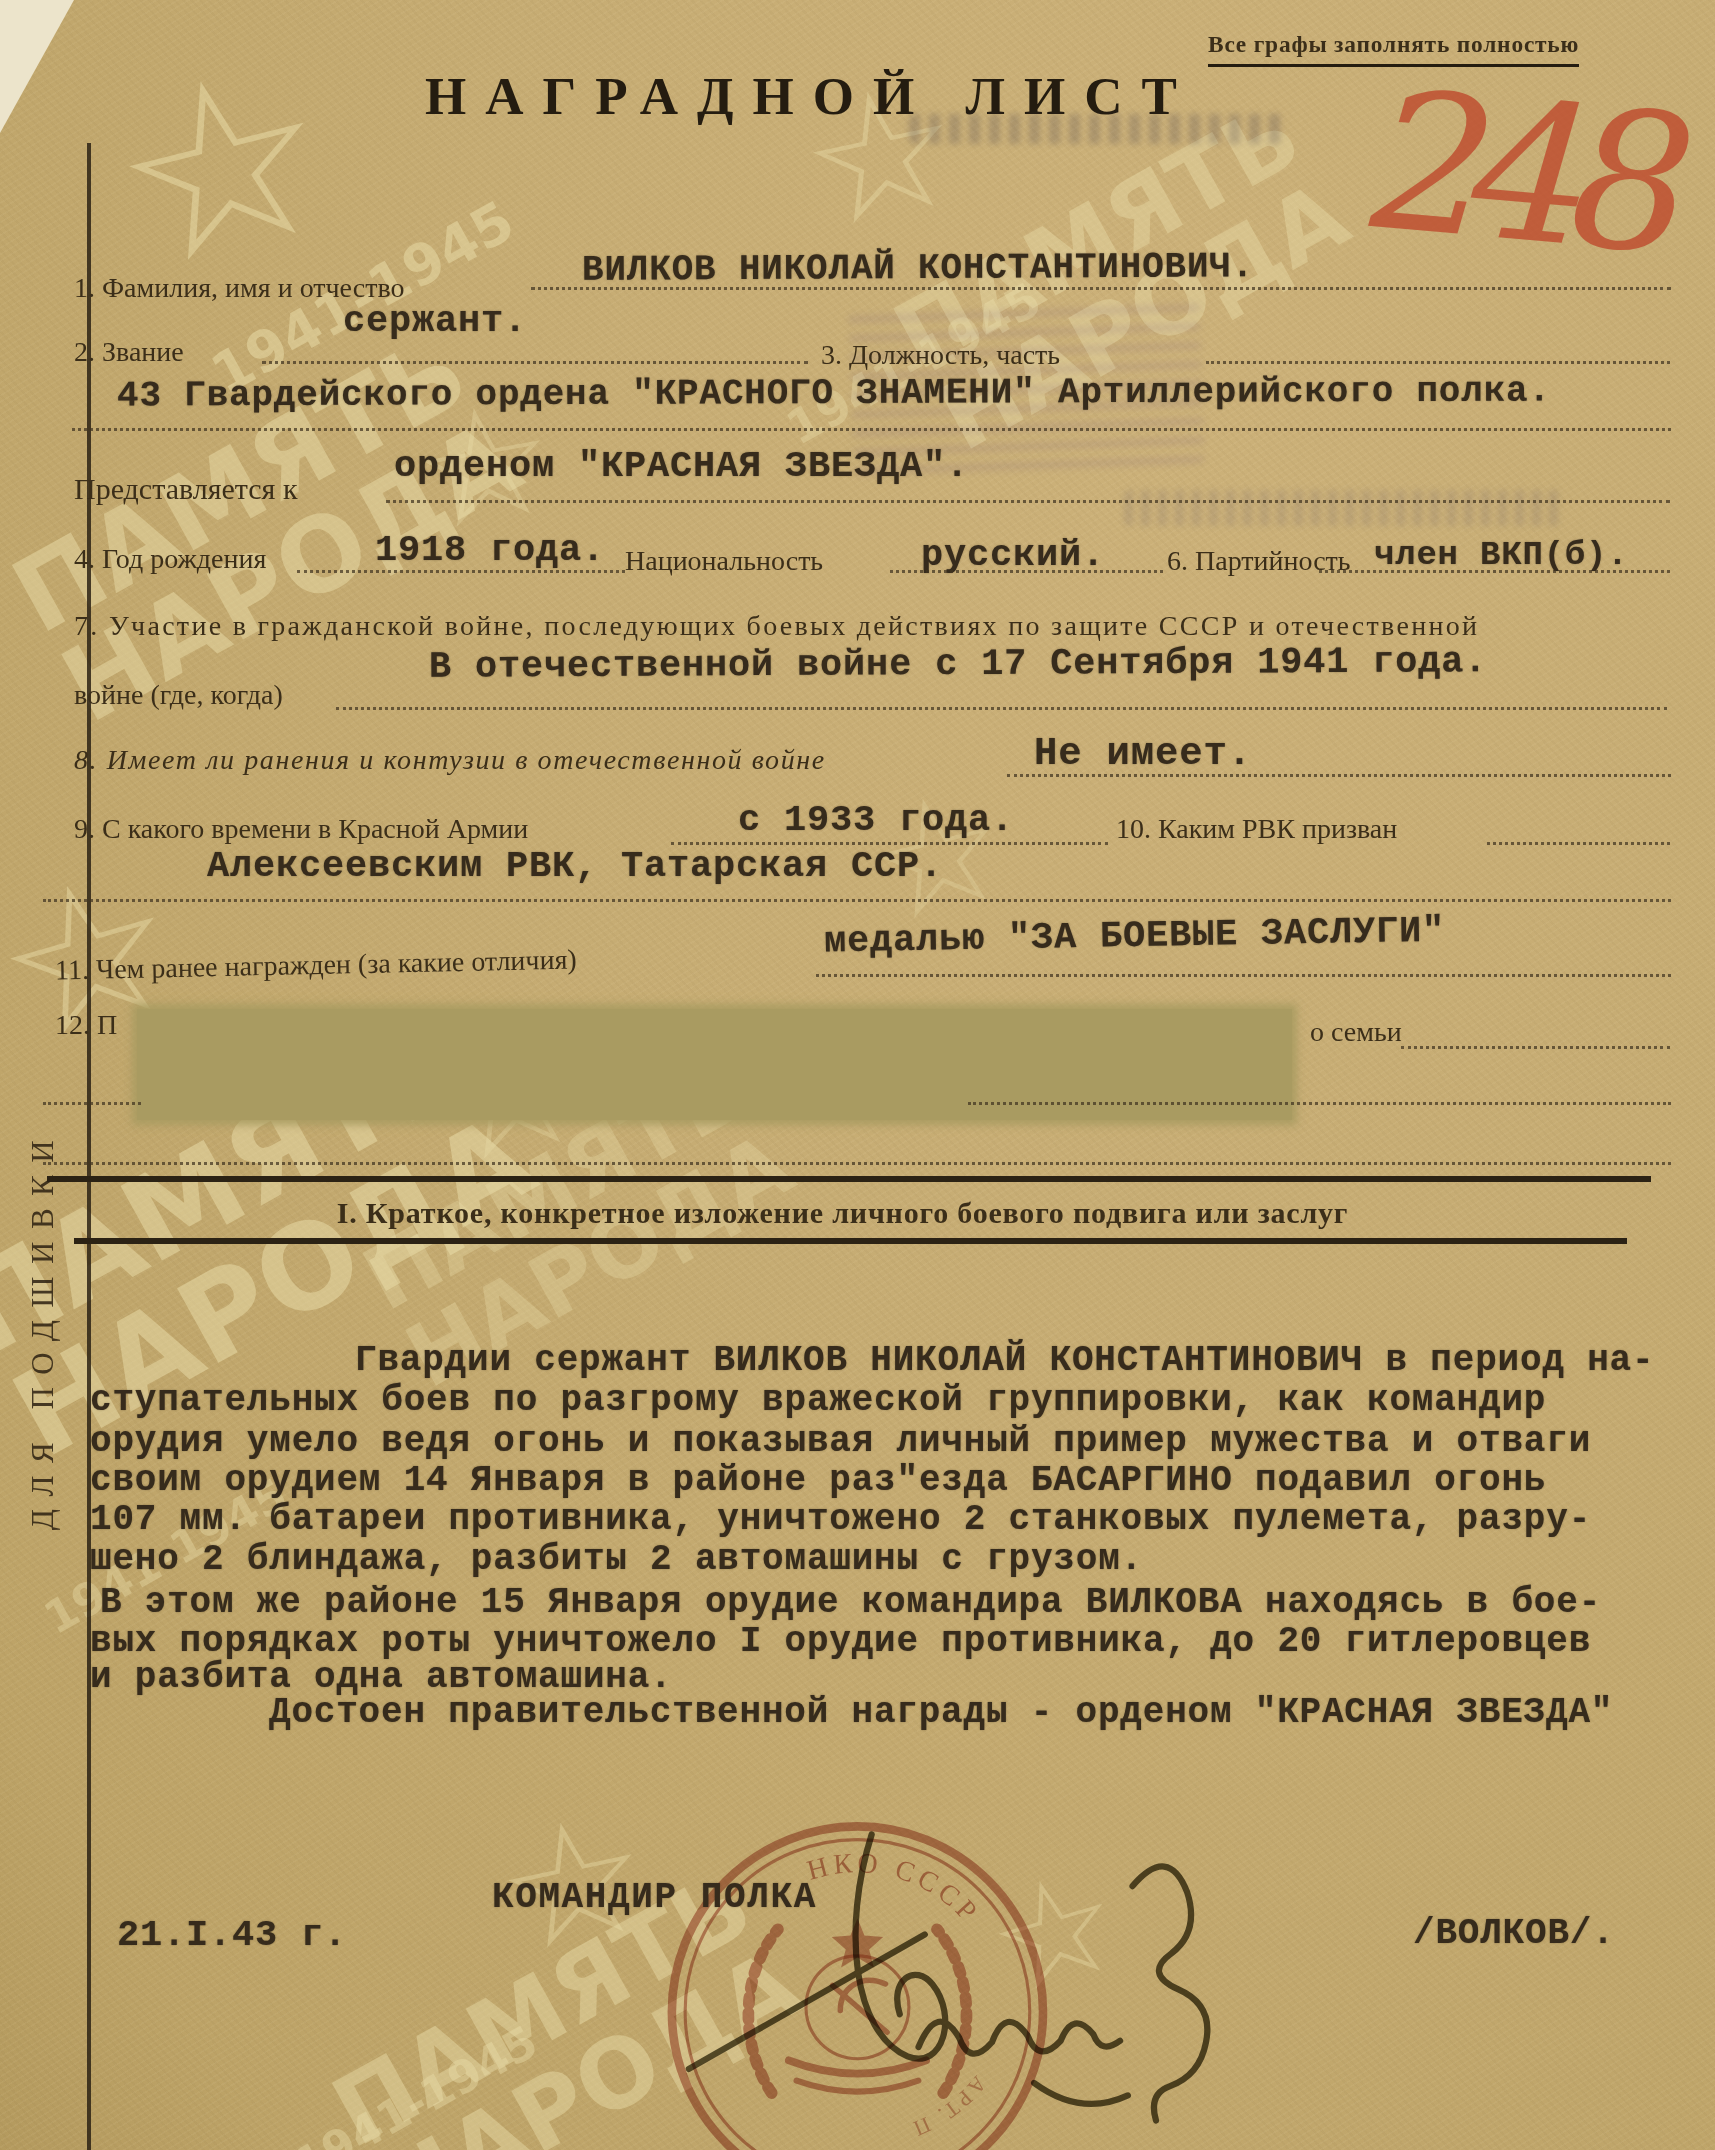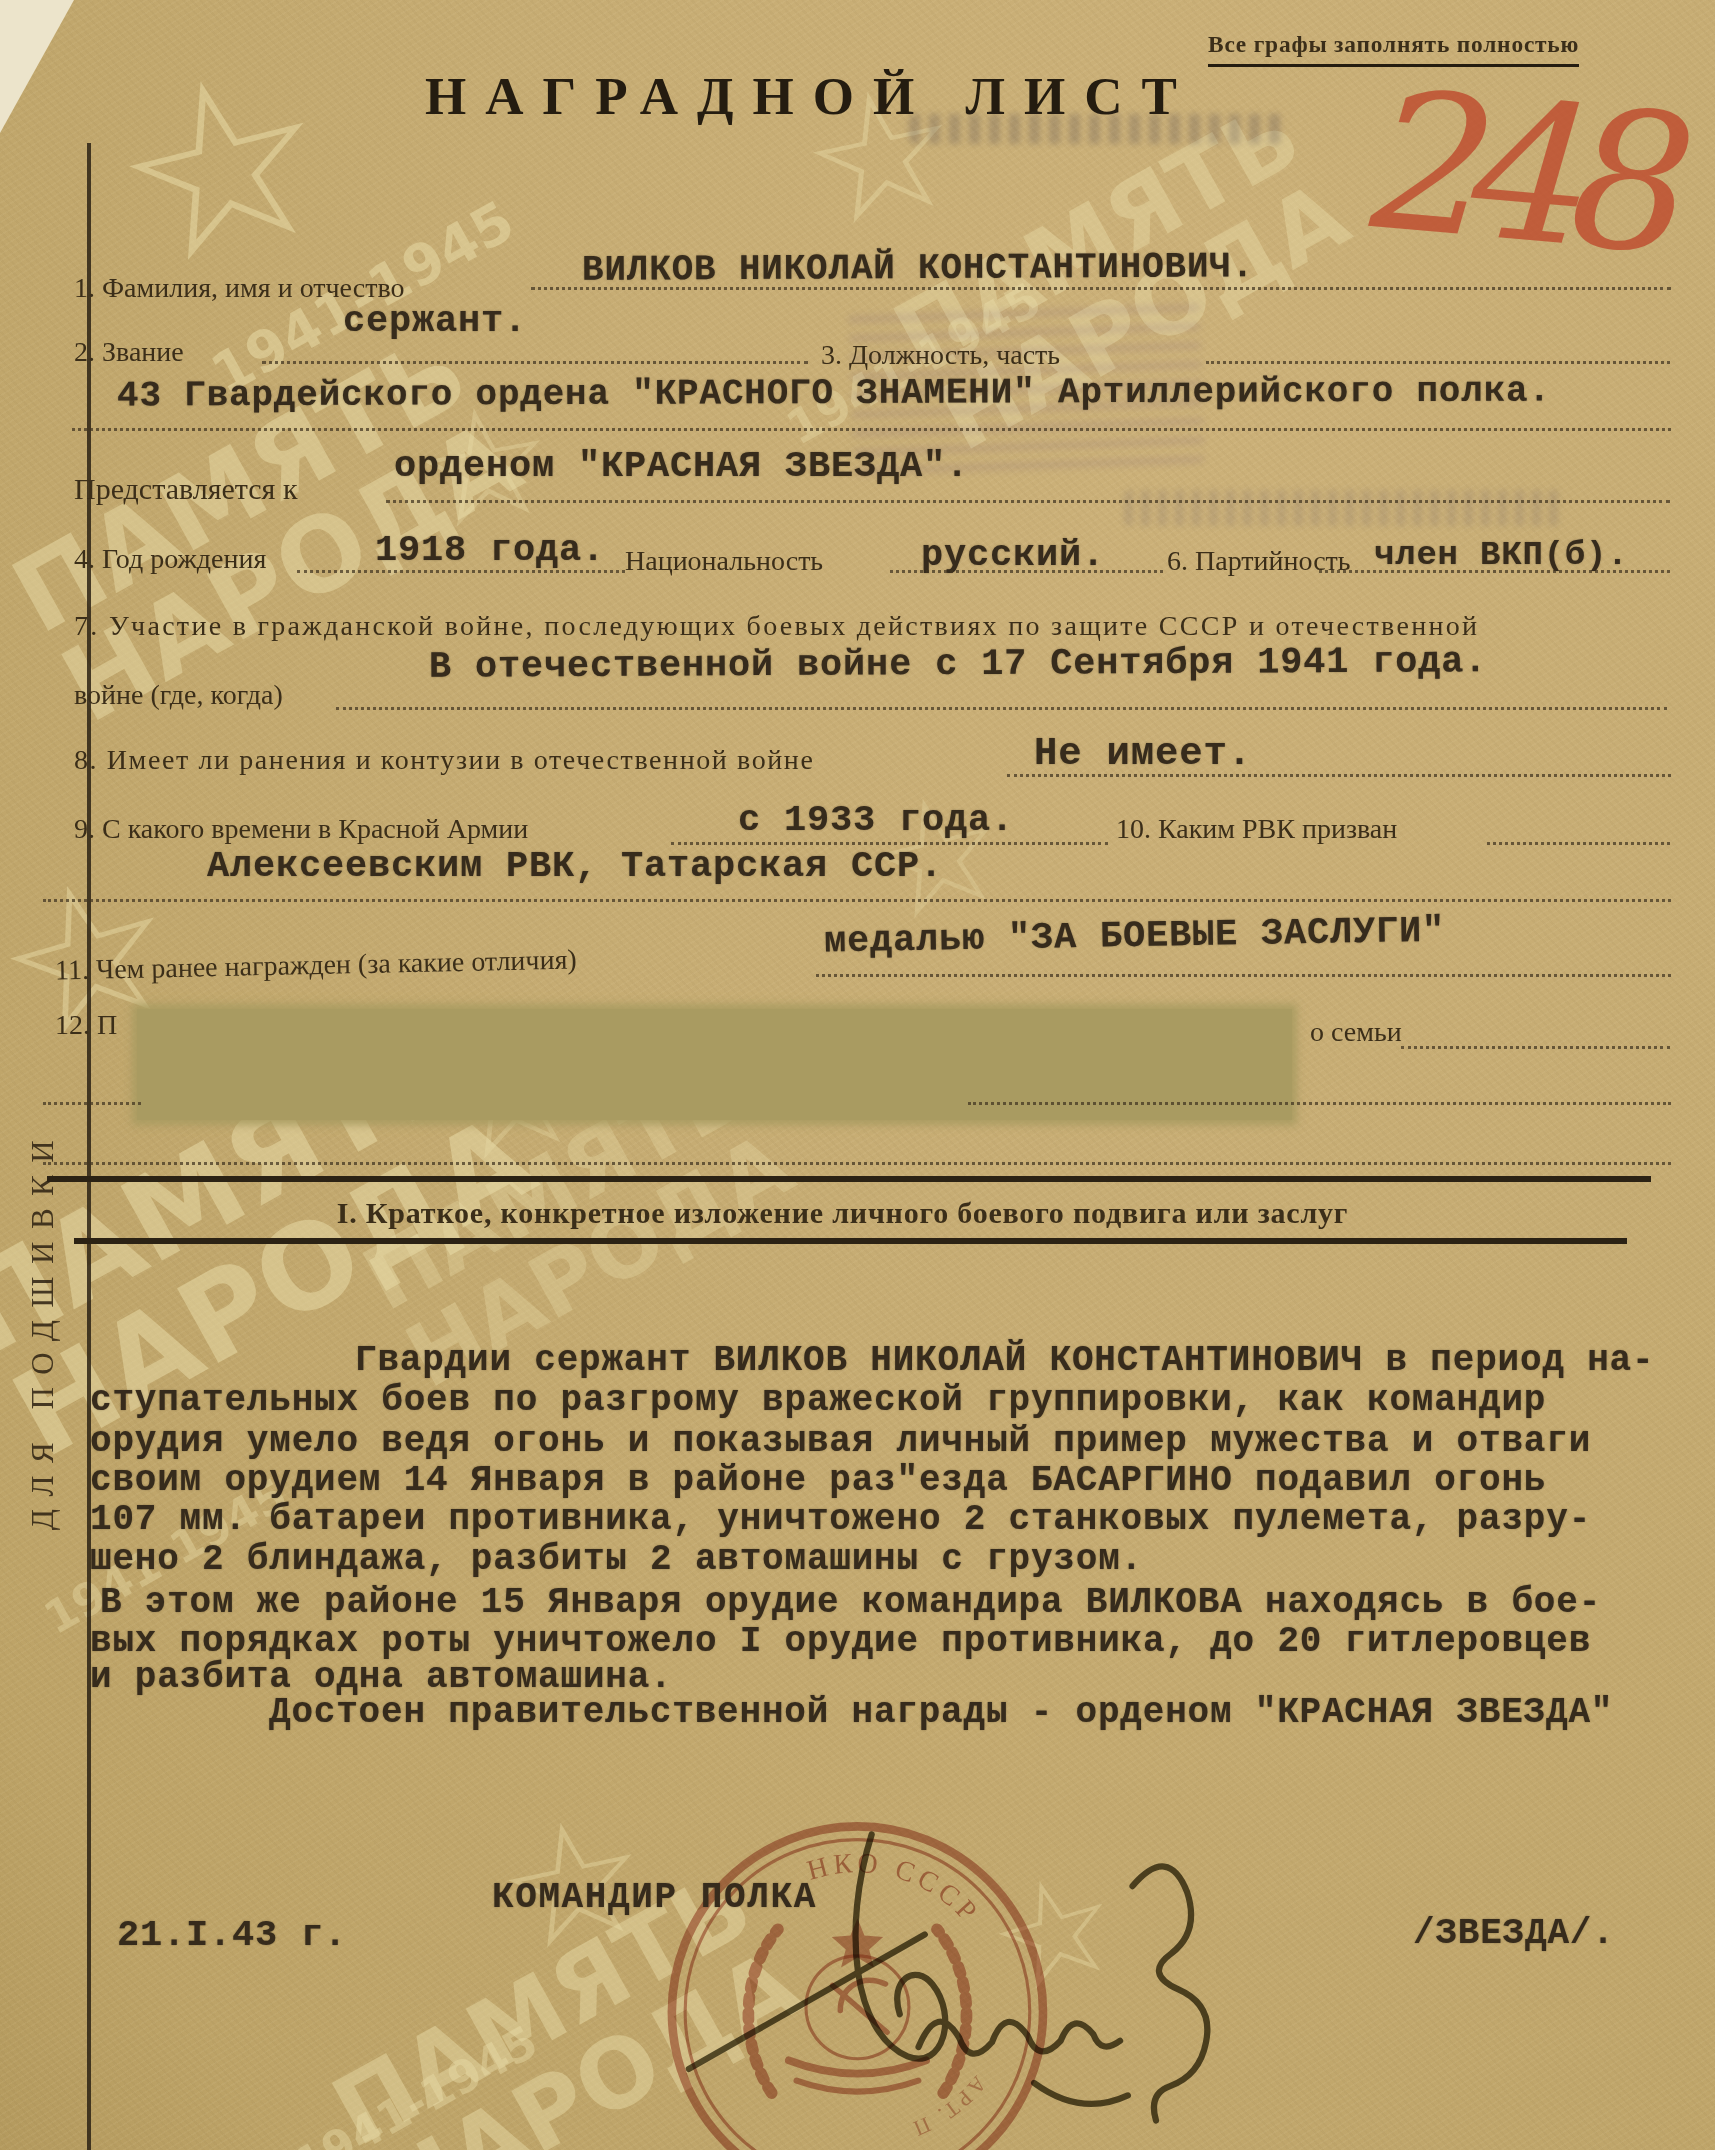--- a/index.html
+++ b/index.html
@@ -107,21 +107,21 @@
   <div class="typed" style="left:1374px;top:536px;font-size:34px;">член ВКП(б).</div>
   <div class="dots" style="left:297px;top:570px;width:328px;"></div>
   <div class="dots" style="left:890px;top:570px;width:273px;"></div>
   <div class="dots" style="left:1319px;top:570px;width:351px;"></div>
 
   <div class="lbl" style="left:74px;top:610px;font-size:28px;letter-spacing:2.3px;">7. Участие в гражданской войне, последующих боевых действиях по защите СССР и отечественной</div>
   <div class="typed" style="left:429px;top:643px;font-size:37px;transform:rotate(-.3deg);">В отечественной войне с 17 Сентября 1941 года.</div>
   <div class="lbl" style="left:74px;top:679px;font-size:28px;">войне (где, когда)</div>
   <div class="dots" style="left:336px;top:707px;width:1331px;"></div>
 
-  <div class="lbl" style="left:74px;top:744px;font-size:28px;letter-spacing:1.6px;">8. Имеет ли ранения и контузии в отечественной войне</div>
+  <div class="lbl" style="left:74px;top:744px;font-size:28px;letter-spacing:1.6px;font-style:italic;">8. Имеет ли ранения и контузии в отечественной войне</div>
   <div class="typed" style="left:1034px;top:732px;font-size:39px;">Не имеет.</div>
   <div class="dots" style="left:1007px;top:774px;width:664px;"></div>
 
   <div class="lbl" style="left:74px;top:813px;font-size:28px;">9. С какого времени в Красной Армии</div>
   <div class="typed" style="left:738px;top:799px;font-size:37px;">с 1933 года.</div>
   <div class="lbl" style="left:1116px;top:813px;font-size:28px;">10. Каким РВК призван</div>
   <div class="dots" style="left:671px;top:842px;width:437px;"></div>
   <div class="dots" style="left:1487px;top:842px;width:183px;"></div>
   <div class="typed" style="left:207px;top:845px;font-size:37px;">Алексеевским РВК, Татарская ССР.</div>
   <div class="dots" style="left:43px;top:899px;width:1628px;"></div>
@@ -175,21 +175,21 @@
         <textPath href="#arcTop" startOffset="32%">НКО СССР</textPath>
       </text>
       <text font-size="28" fill="#a84632" opacity="0.45" font-family="Liberation Serif, serif" letter-spacing="4">
         <textPath href="#arcBottom" startOffset="12%">АРТ. П</textPath>
       </text>
     </svg>
   </div>
 
   <div class="typed" style="left:117px;top:1914px;font-size:37px;">21.I.43 г.</div>
   <div class="typed" style="left:492px;top:1877px;font-size:36px;letter-spacing:1.6px;">КОМАНДИР ПОЛКА</div>
-  <div class="typed" style="left:1413px;top:1913px;font-size:36px;">/ЗВЕЗДА/.</div>
+  <div class="typed" style="left:1413px;top:1913px;font-size:36px;">/ВОЛКОВ/.</div>
 
   <div class="sig-wrap" style="left:667px;top:1811px;width:703px;height:340px;">
     <svg width="703" height="340" viewBox="0 0 900 435">
       <g fill="none" stroke="#4d482a" stroke-width="8" stroke-linecap="round" opacity="0.88">
         <path d="M28,330 L330,158"></path>
         <path d="M262,30 C224,150 238,284 308,314 C354,332 372,262 340,222 C318,194 284,216 298,260"></path>
         <path d="M322,302 q24,-58 52,-12 q14,38 42,6 q18,-48 46,-8 q14,36 42,6 q16,-40 42,-8 q10,26 34,8"></path>
         <path d="M596,96 q46,-54 70,8 q16,50 -20,78 q-36,26 8,46 q46,20 36,68 q-8,42 -46,56 q-28,10 -18,44"></path>
         <path d="M470,348 q60,44 120,16"></path>
       </g>

